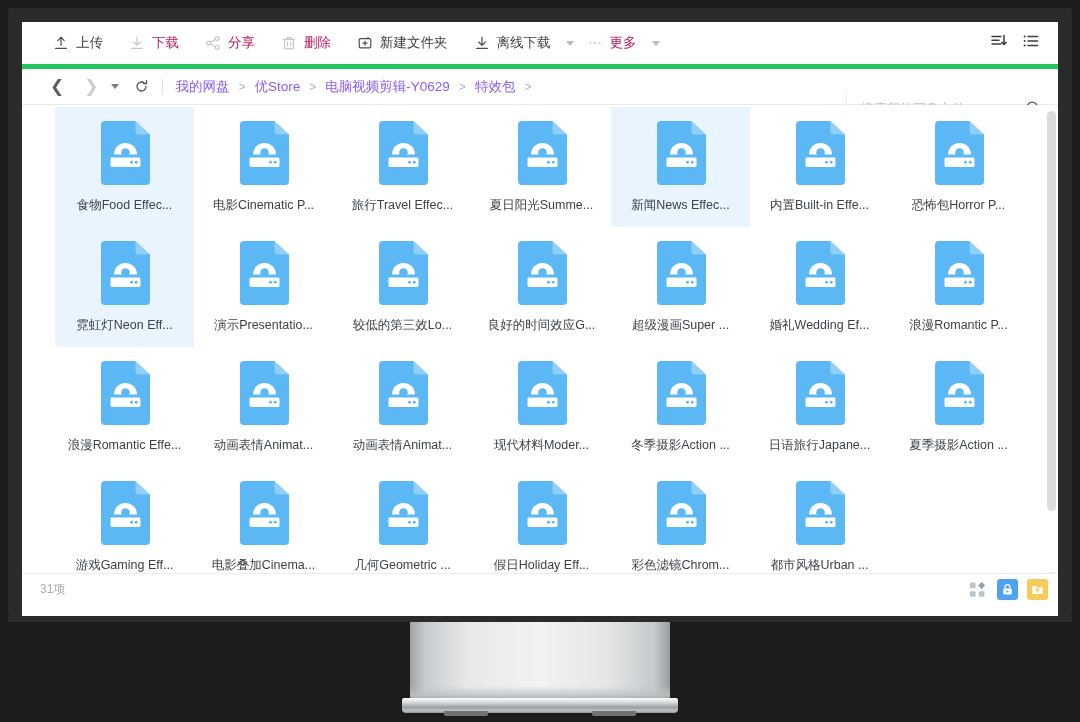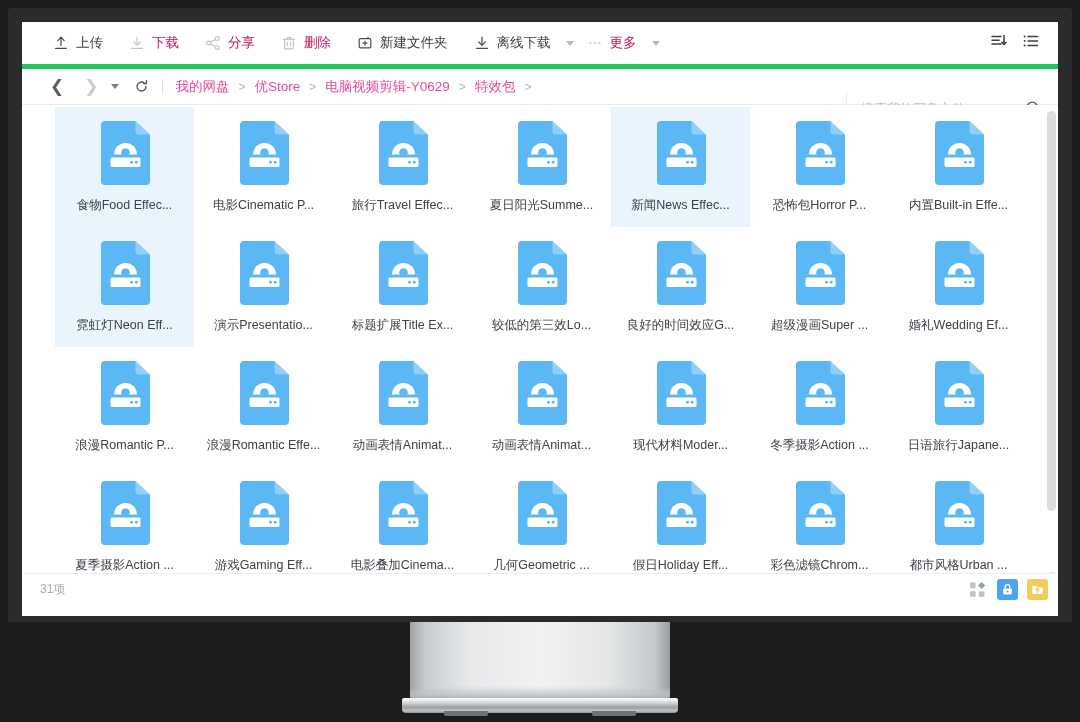--- a/index.html
+++ b/index.html
@@ -104,21 +104,21 @@
   .nav-drop {
     width: 0; height: 0; margin: 0 9px 0 2px;
     border-left: 4px solid transparent; border-right: 4px solid transparent;
     border-top: 5px solid #7b7f85; cursor: pointer;
   }
   .nav-refresh { margin: 0 6px; cursor: pointer; display: flex; align-items: center; }
   .crumb-div {
     width: 1px; height: 15px; background: #e2e2e2; margin: 0 13px 0 7px;
   }
   .crumb {
-    font-size: 13.5px; color: #ec4899; cursor: pointer; white-space: nowrap;
+    font-size: 13.5px; color: #8b5cf6; cursor: pointer; white-space: nowrap;
   }
   .crumb-sep {
     font-size: 12px; color: #b0b4b8; margin: 0 9px; user-select: none;
   }
   #searchwrap {
     margin-left: auto; display: flex; align-items: center;
     height: 36px; padding-left: 14px; border-left: 1px solid #ececec; margin-top: 44px;
   }
   #searchinput {
     border: 0; outline: 0; width: 150px;
@@ -385,34 +385,34 @@
             <div class="file-cell">
               <div class="file-icon"><svg width="56" height="68" viewBox="0 0 56 68">
                   <path d="M4 2 h34.5 L53 15.5 V62 a4 4 0 0 1 -4 4 H8 a4 4 0 0 1 -4 -4 V6 a4 4 0 0 1 4 -4 z" fill="#5bb8f5"></path>
                   <path d="M38.5 2 L53 15.5 H41.5 a3 3 0 0 1 -3 -3 z" fill="#ffffff" opacity="0.33"></path>
                   <path d="M17 35.5 a11.5 11.5 0 0 1 23 0 z" fill="#ffffff"></path>
                   <circle cx="28.5" cy="33.5" r="4.3" fill="#5bb8f5"></circle>
                   <rect x="13.5" y="38.5" width="30" height="9.5" rx="1.4" fill="#ffffff"></rect>
                   <circle cx="34.5" cy="43.3" r="1.45" fill="#5bb8f5"></circle>
                   <circle cx="39.2" cy="43.3" r="1.45" fill="#5bb8f5"></circle>
                 </svg></div>
+              <div class="file-name">内置Built-in Effe...</div>
+            </div>
+            <div class="file-cell">
+              <div class="file-icon"><svg width="56" height="68" viewBox="0 0 56 68">
+                  <path d="M4 2 h34.5 L53 15.5 V62 a4 4 0 0 1 -4 4 H8 a4 4 0 0 1 -4 -4 V6 a4 4 0 0 1 4 -4 z" fill="#5bb8f5"></path>
+                  <path d="M38.5 2 L53 15.5 H41.5 a3 3 0 0 1 -3 -3 z" fill="#ffffff" opacity="0.33"></path>
+                  <path d="M17 35.5 a11.5 11.5 0 0 1 23 0 z" fill="#ffffff"></path>
+                  <circle cx="28.5" cy="33.5" r="4.3" fill="#5bb8f5"></circle>
+                  <rect x="13.5" y="38.5" width="30" height="9.5" rx="1.4" fill="#ffffff"></rect>
+                  <circle cx="34.5" cy="43.3" r="1.45" fill="#5bb8f5"></circle>
+                  <circle cx="39.2" cy="43.3" r="1.45" fill="#5bb8f5"></circle>
+                </svg></div>
               <div class="file-name">恐怖包Horror P...</div>
             </div>
-            <div class="file-cell">
-              <div class="file-icon"><svg width="56" height="68" viewBox="0 0 56 68">
-                  <path d="M4 2 h34.5 L53 15.5 V62 a4 4 0 0 1 -4 4 H8 a4 4 0 0 1 -4 -4 V6 a4 4 0 0 1 4 -4 z" fill="#5bb8f5"></path>
-                  <path d="M38.5 2 L53 15.5 H41.5 a3 3 0 0 1 -3 -3 z" fill="#ffffff" opacity="0.33"></path>
-                  <path d="M17 35.5 a11.5 11.5 0 0 1 23 0 z" fill="#ffffff"></path>
-                  <circle cx="28.5" cy="33.5" r="4.3" fill="#5bb8f5"></circle>
-                  <rect x="13.5" y="38.5" width="30" height="9.5" rx="1.4" fill="#ffffff"></rect>
-                  <circle cx="34.5" cy="43.3" r="1.45" fill="#5bb8f5"></circle>
-                  <circle cx="39.2" cy="43.3" r="1.45" fill="#5bb8f5"></circle>
-                </svg></div>
-              <div class="file-name">内置Built-in Effe...</div>
-            </div>
             <div class="file-cell sel">
               <div class="file-icon"><svg width="56" height="68" viewBox="0 0 56 68">
                   <path d="M4 2 h34.5 L53 15.5 V62 a4 4 0 0 1 -4 4 H8 a4 4 0 0 1 -4 -4 V6 a4 4 0 0 1 4 -4 z" fill="#5bb8f5"></path>
                   <path d="M38.5 2 L53 15.5 H41.5 a3 3 0 0 1 -3 -3 z" fill="#ffffff" opacity="0.33"></path>
                   <path d="M17 35.5 a11.5 11.5 0 0 1 23 0 z" fill="#ffffff"></path>
                   <circle cx="28.5" cy="33.5" r="4.3" fill="#5bb8f5"></circle>
                   <rect x="13.5" y="38.5" width="30" height="9.5" rx="1.4" fill="#ffffff"></rect>
                   <circle cx="34.5" cy="43.3" r="1.45" fill="#5bb8f5"></circle>
                   <circle cx="39.2" cy="43.3" r="1.45" fill="#5bb8f5"></circle>
                 </svg></div>
@@ -422,32 +422,20 @@
               <div class="file-icon"><svg width="56" height="68" viewBox="0 0 56 68">
                   <path d="M4 2 h34.5 L53 15.5 V62 a4 4 0 0 1 -4 4 H8 a4 4 0 0 1 -4 -4 V6 a4 4 0 0 1 4 -4 z" fill="#5bb8f5"></path>
                   <path d="M38.5 2 L53 15.5 H41.5 a3 3 0 0 1 -3 -3 z" fill="#ffffff" opacity="0.33"></path>
                   <path d="M17 35.5 a11.5 11.5 0 0 1 23 0 z" fill="#ffffff"></path>
                   <circle cx="28.5" cy="33.5" r="4.3" fill="#5bb8f5"></circle>
                   <rect x="13.5" y="38.5" width="30" height="9.5" rx="1.4" fill="#ffffff"></rect>
                   <circle cx="34.5" cy="43.3" r="1.45" fill="#5bb8f5"></circle>
                   <circle cx="39.2" cy="43.3" r="1.45" fill="#5bb8f5"></circle>
                 </svg></div>
               <div class="file-name">演示Presentatio...</div>
-            </div>
-            <div class="file-cell">
-              <div class="file-icon"><svg width="56" height="68" viewBox="0 0 56 68">
-                  <path d="M4 2 h34.5 L53 15.5 V62 a4 4 0 0 1 -4 4 H8 a4 4 0 0 1 -4 -4 V6 a4 4 0 0 1 4 -4 z" fill="#5bb8f5"></path>
-                  <path d="M38.5 2 L53 15.5 H41.5 a3 3 0 0 1 -3 -3 z" fill="#ffffff" opacity="0.33"></path>
-                  <path d="M17 35.5 a11.5 11.5 0 0 1 23 0 z" fill="#ffffff"></path>
-                  <circle cx="28.5" cy="33.5" r="4.3" fill="#5bb8f5"></circle>
-                  <rect x="13.5" y="38.5" width="30" height="9.5" rx="1.4" fill="#ffffff"></rect>
-                  <circle cx="34.5" cy="43.3" r="1.45" fill="#5bb8f5"></circle>
-                  <circle cx="39.2" cy="43.3" r="1.45" fill="#5bb8f5"></circle>
-                </svg></div>
-              <div class="file-name">标题扩展Title Ex...</div>
             </div>
             <div class="file-cell">
               <div class="file-icon"><svg width="56" height="68" viewBox="0 0 56 68">
                   <path d="M4 2 h34.5 L53 15.5 V62 a4 4 0 0 1 -4 4 H8 a4 4 0 0 1 -4 -4 V6 a4 4 0 0 1 4 -4 z" fill="#5bb8f5"></path>
                   <path d="M38.5 2 L53 15.5 H41.5 a3 3 0 0 1 -3 -3 z" fill="#ffffff" opacity="0.33"></path>
                   <path d="M17 35.5 a11.5 11.5 0 0 1 23 0 z" fill="#ffffff"></path>
                   <circle cx="28.5" cy="33.5" r="4.3" fill="#5bb8f5"></circle>
                   <rect x="13.5" y="38.5" width="30" height="9.5" rx="1.4" fill="#ffffff"></rect>
                   <circle cx="34.5" cy="43.3" r="1.45" fill="#5bb8f5"></circle>
                   <circle cx="39.2" cy="43.3" r="1.45" fill="#5bb8f5"></circle>

